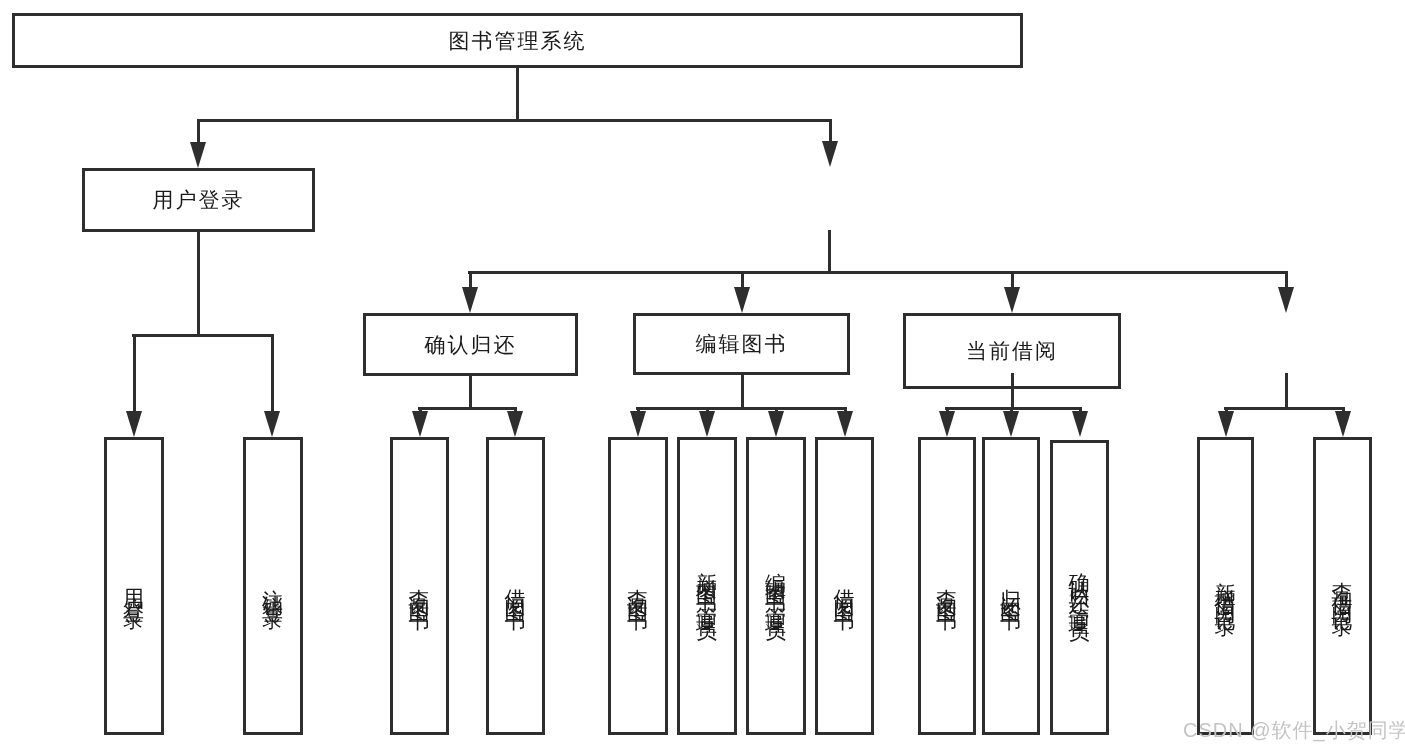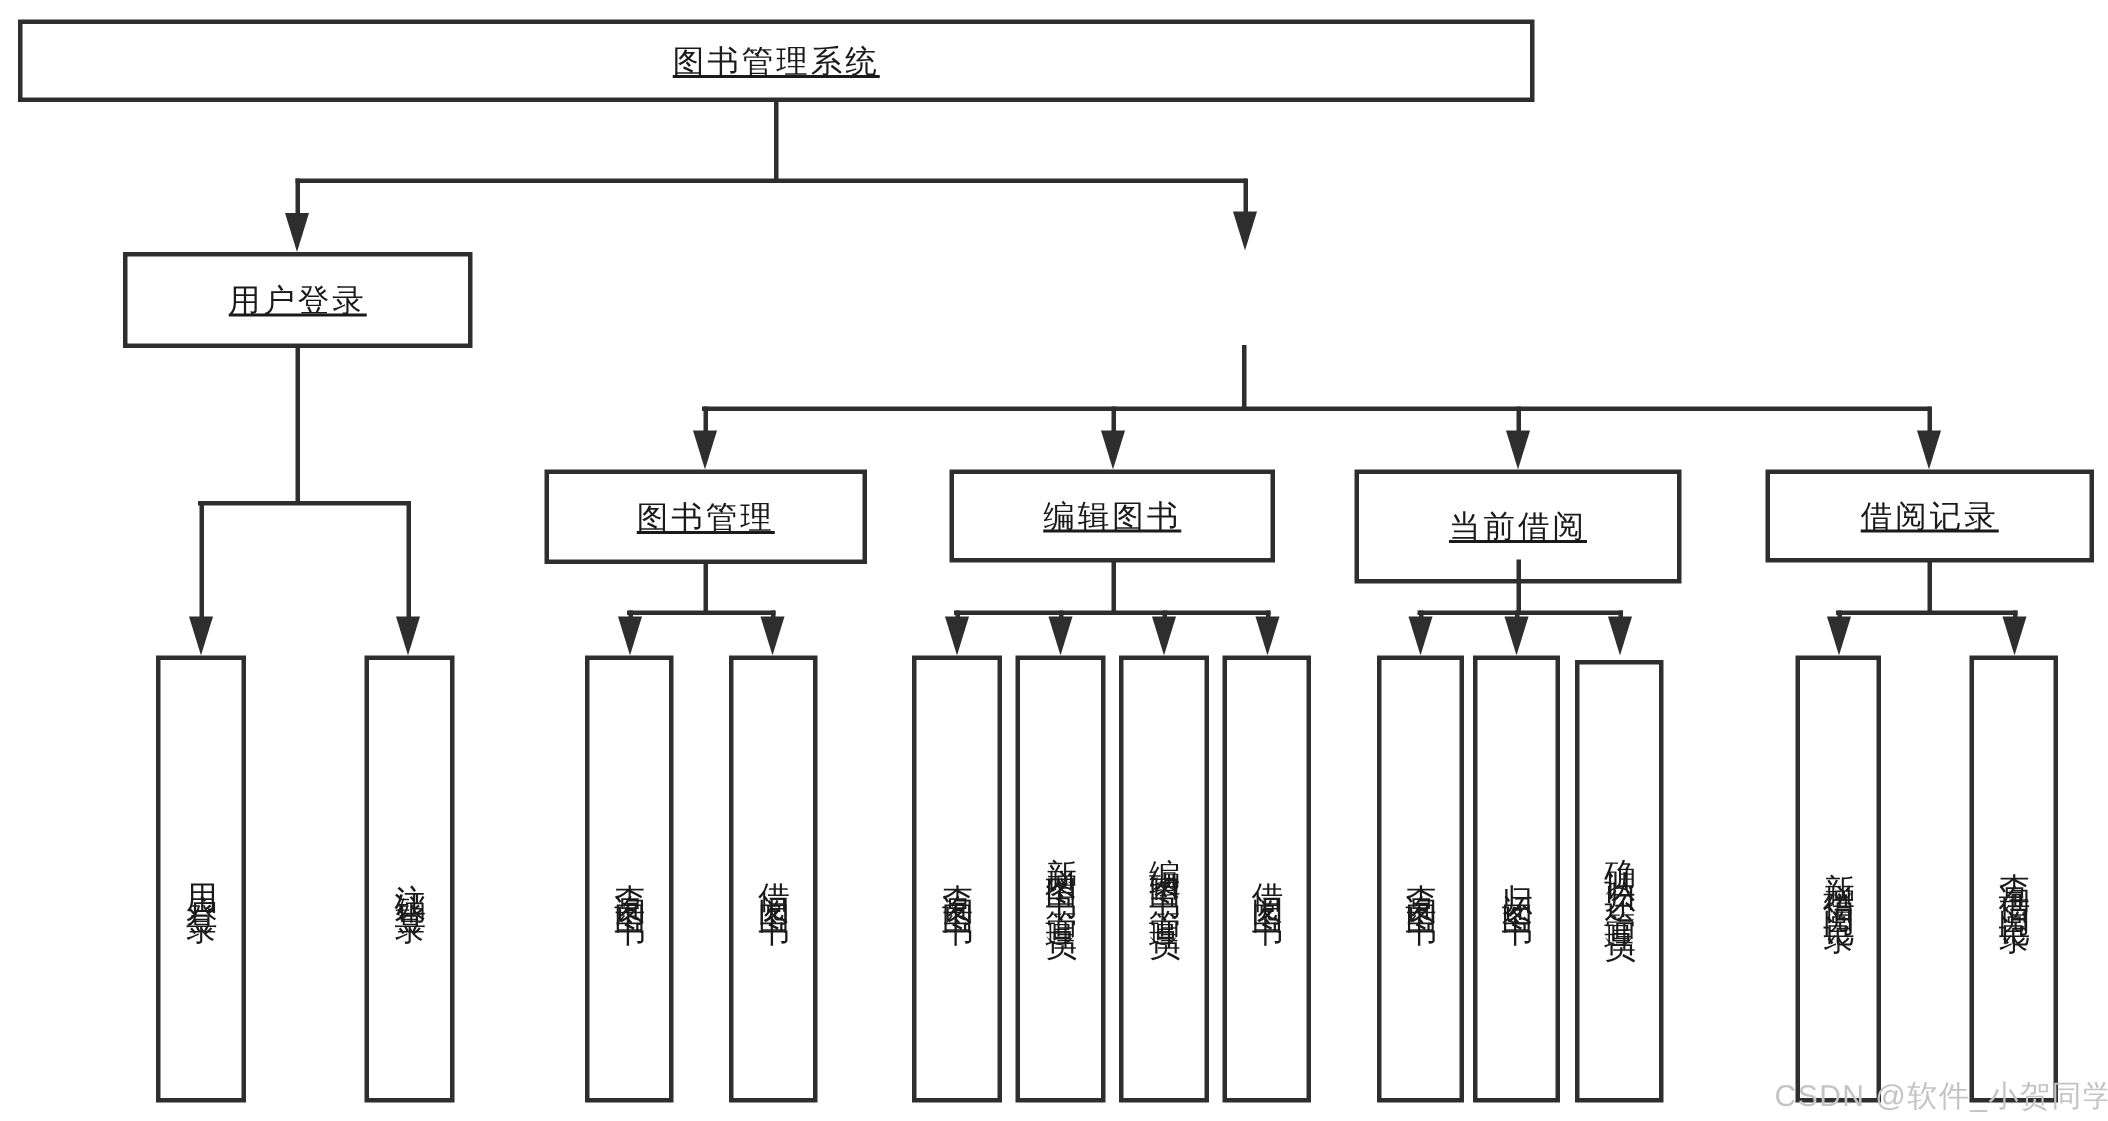--- a/index.html
+++ b/index.html
@@ -11,21 +11,21 @@
   html,body{margin:0;padding:0;background:var(--bg);}
   .canvas{
     position:relative;width:1405px;height:747px;background:var(--bg);
     overflow:hidden;font-family:"Liberation Sans",sans-serif;
   }
   .node{
     position:absolute;box-sizing:border-box;background:#fff;
     border:3px solid var(--line);display:flex;align-items:center;justify-content:center;
     color:var(--ink);
   }
-  .hnode{font-size:21px;letter-spacing:2px;text-decoration:underline;}
+  .hnode{font-size:21px;letter-spacing:2px;}
   .leaf .label{
     writing-mode:vertical-rl;text-orientation:mixed;
     font-size:21px;letter-spacing:7px;line-height:1;
   }
   .vline{position:absolute;width:3px;background:var(--line);}
   .hline{position:absolute;height:3px;background:var(--line);}
   .ahead{
     position:absolute;width:0;height:0;
     border-left:8px solid transparent;border-right:8px solid transparent;
     border-top:26px solid var(--line);
@@ -67,30 +67,27 @@
   <div class="vline" style="left:469px;top:271px;height:20px"></div>
   <div class="ahead" style="left:462px;top:287px"></div>
   <div class="vline" style="left:741px;top:271px;height:20px"></div>
   <div class="ahead" style="left:734px;top:287px"></div>
   <div class="vline" style="left:1011px;top:271px;height:20px"></div>
   <div class="ahead" style="left:1004px;top:287px"></div>
   <div class="vline" style="left:1285px;top:271px;height:20px"></div>
   <div class="ahead" style="left:1278px;top:287px"></div>
 
   <div class="node hnode" style="left:363px;top:313px;width:215px;height:63px">
-    <span class="label">图书管理</span>
+    <span class="label">确认归还</span>
   </div>
   <div class="node hnode" style="left:633px;top:313px;width:217px;height:62px">
     <span class="label">编辑图书</span>
   </div>
   <div class="node hnode" style="left:903px;top:313px;width:218px;height:76px">
     <span class="label">当前借阅</span>
-  </div>
-  <div class="node hnode" style="left:1177px;top:313px;width:219px;height:62px">
-    <span class="label">借阅记录</span>
   </div>
 
   <div class="vline" style="left:469px;top:374px;height:34px"></div>
   <div class="hline" style="left:418px;top:407px;width:99px"></div>
   <div class="vline" style="left:419px;top:407px;height:8px"></div>
   <div class="ahead" style="left:412px;top:411px"></div>
   <div class="vline" style="left:514px;top:407px;height:8px"></div>
   <div class="ahead" style="left:507px;top:411px"></div>
 
   <div class="vline" style="left:741px;top:373px;height:35px"></div>

